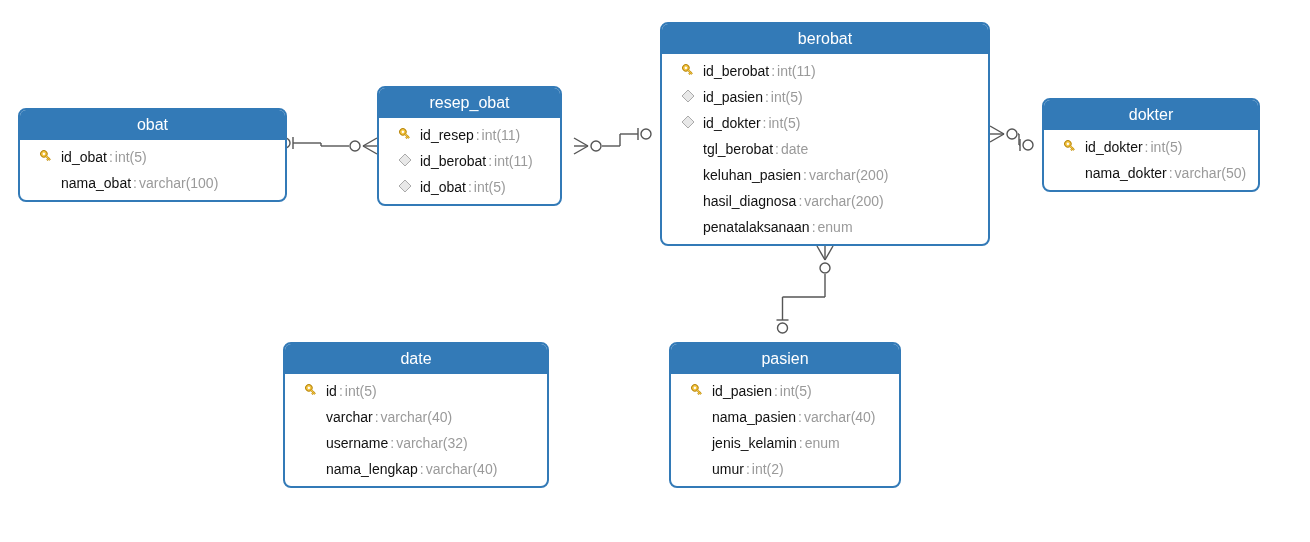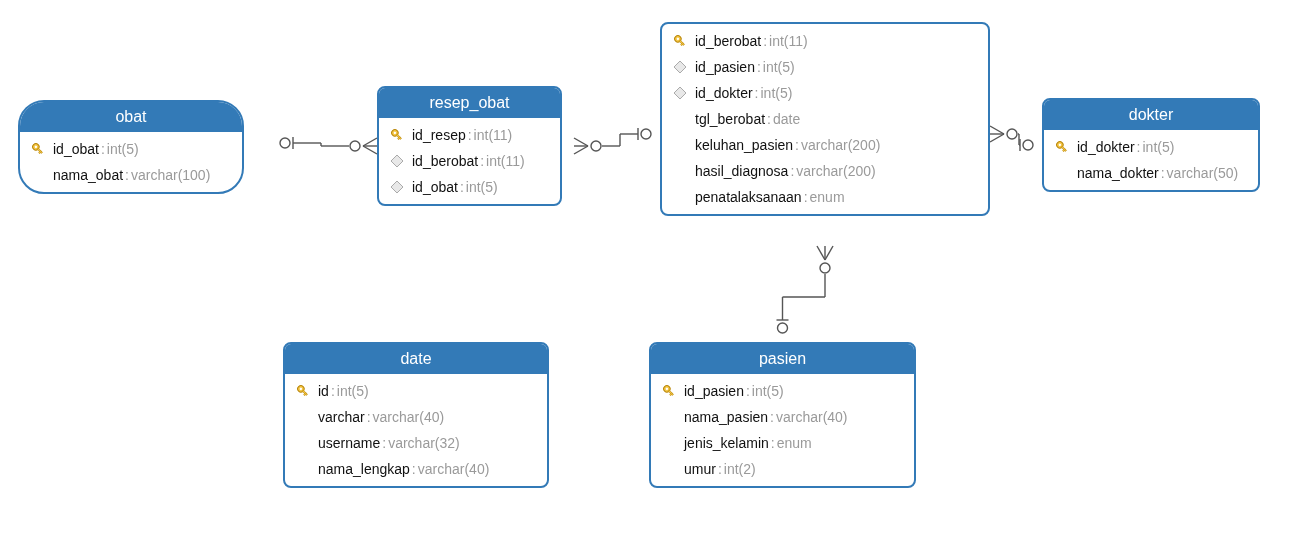--- a/index.html
+++ b/index.html
@@ -1,20 +1,20 @@
 <!DOCTYPE html>
 <html><head>
 <meta charset="utf-8">
 <style>
   html,body{margin:0;padding:0;background:#fff;font-family:"Segoe UI",Arial,sans-serif;font-size:14px;color:#222;}
   .canvas{position:relative;width:1310px;height:542px;}
   .entity{position:absolute;border:2px solid #337ab7;border-radius:8px;background:#fff;overflow:hidden;box-sizing:border-box;}
   .entity-header{background:#337ab7;color:#fff;text-align:center;padding:6px 4px;font-size:16px;}
   .entity-body{padding:4px 0;}
-  .row{display:flex;align-items:center;padding:3px 9px;line-height:20px;}
+  .row{display:flex;padding:3px 17px;line-height:20px;}
   .icon{width:18px;height:18px;margin-right:6px;flex:0 0 18px;display:flex;align-items:center;justify-content:center;}
   .col-name{color:#111;}
   .col-type{color:#9a9a9a;margin-left:2px;}
   svg.wires{position:absolute;left:0;top:0;width:1310px;height:542px;pointer-events:none;}
   line.rel{stroke:#555;stroke-width:1.4;}
   circle.ring{fill:#fff;stroke:#555;stroke-width:1.4;}
   line.crow{stroke:#555;stroke-width:1.4;}
 </style>
 </head>
 <body>
@@ -52,21 +52,21 @@
       <line x1="776.5" y1="320" x2="788.5" y2="320" class="crow"></line>
       <line x1="825" y1="260" x2="817" y2="246" class="crow"></line>
       <line x1="825" y1="260" x2="825" y2="246" class="crow"></line>
       <line x1="825" y1="260" x2="833" y2="246" class="crow"></line>
       <circle cx="825" cy="268" r="5" class="ring"></circle>
       <line x1="782.5" y1="320" x2="782.5" y2="297" class="rel"></line>
       <line x1="782.5" y1="297" x2="825" y2="297" class="rel"></line>
       <line x1="825" y1="297" x2="825" y2="274" class="rel"></line>
     </svg>
 
-<div class="entity" style="left: 18px; top: 100px; width: 226px; border-radius: 26px;">
+<div class="entity" style="left: 18px; top: 108px; width: 269px;">
       <div class="entity-header">obat</div>
       <div class="entity-body">
         <div class="row">
           <span class="icon">
             <svg width="16" height="16" viewBox="0 0 16 16">
               <g transform="rotate(45 8 8)">
                 <circle cx="5" cy="8" r="3.2" fill="#f4c542" stroke="#b8860b" stroke-width="1"></circle>
                 <circle cx="5" cy="8" r="1.2" fill="#fff"></circle>
                 <rect x="7.5" y="7.2" width="6" height="1.6" fill="#f4c542" stroke="#b8860b" stroke-width="0.6"></rect>
                 <rect x="11" y="7.2" width="1.4" height="3" fill="#f4c542" stroke="#b8860b" stroke-width="0.6"></rect>
@@ -119,20 +119,21 @@
               <polygon points="7,1 13,7 7,13 1,7" fill="#e8e8e8" stroke="#aaa" stroke-width="1"></polygon>
             </svg>
           </span>
           <span class="col-name">id_obat</span>
           <span class="col-type">: </span>
           <span class="col-type">int(5)</span>
         </div>
       </div>
     </div>
     <div class="entity" style="left: 660px; top: 22px; width: 330px;">
+      <div class="entity-header">berobat</div>
       <div class="entity-body">
         <div class="row">
           <span class="icon">
             <svg width="16" height="16" viewBox="0 0 16 16">
               <g transform="rotate(45 8 8)">
                 <circle cx="5" cy="8" r="3.2" fill="#f4c542" stroke="#b8860b" stroke-width="1"></circle>
                 <circle cx="5" cy="8" r="1.2" fill="#fff"></circle>
                 <rect x="7.5" y="7.2" width="6" height="1.6" fill="#f4c542" stroke="#b8860b" stroke-width="0.6"></rect>
                 <rect x="11" y="7.2" width="1.4" height="3" fill="#f4c542" stroke="#b8860b" stroke-width="0.6"></rect>
               </g>
@@ -245,21 +246,21 @@
           <span class="col-type">varchar(32)</span>
         </div>
         <div class="row">
           <span class="icon"></span>
           <span class="col-name">nama_lengkap</span>
           <span class="col-type">: </span>
           <span class="col-type">varchar(40)</span>
         </div>
       </div>
     </div>
-    <div class="entity" style="left: 649px; top: 342px; width: 267px;">
+    <div class="entity" style="left: 669px; top: 342px; width: 232px;">
       <div class="entity-header">pasien</div>
       <div class="entity-body">
         <div class="row">
           <span class="icon">
             <svg width="16" height="16" viewBox="0 0 16 16">
               <g transform="rotate(45 8 8)">
                 <circle cx="5" cy="8" r="3.2" fill="#f4c542" stroke="#b8860b" stroke-width="1"></circle>
                 <circle cx="5" cy="8" r="1.2" fill="#fff"></circle>
                 <rect x="7.5" y="7.2" width="6" height="1.6" fill="#f4c542" stroke="#b8860b" stroke-width="0.6"></rect>
                 <rect x="11" y="7.2" width="1.4" height="3" fill="#f4c542" stroke="#b8860b" stroke-width="0.6"></rect>

